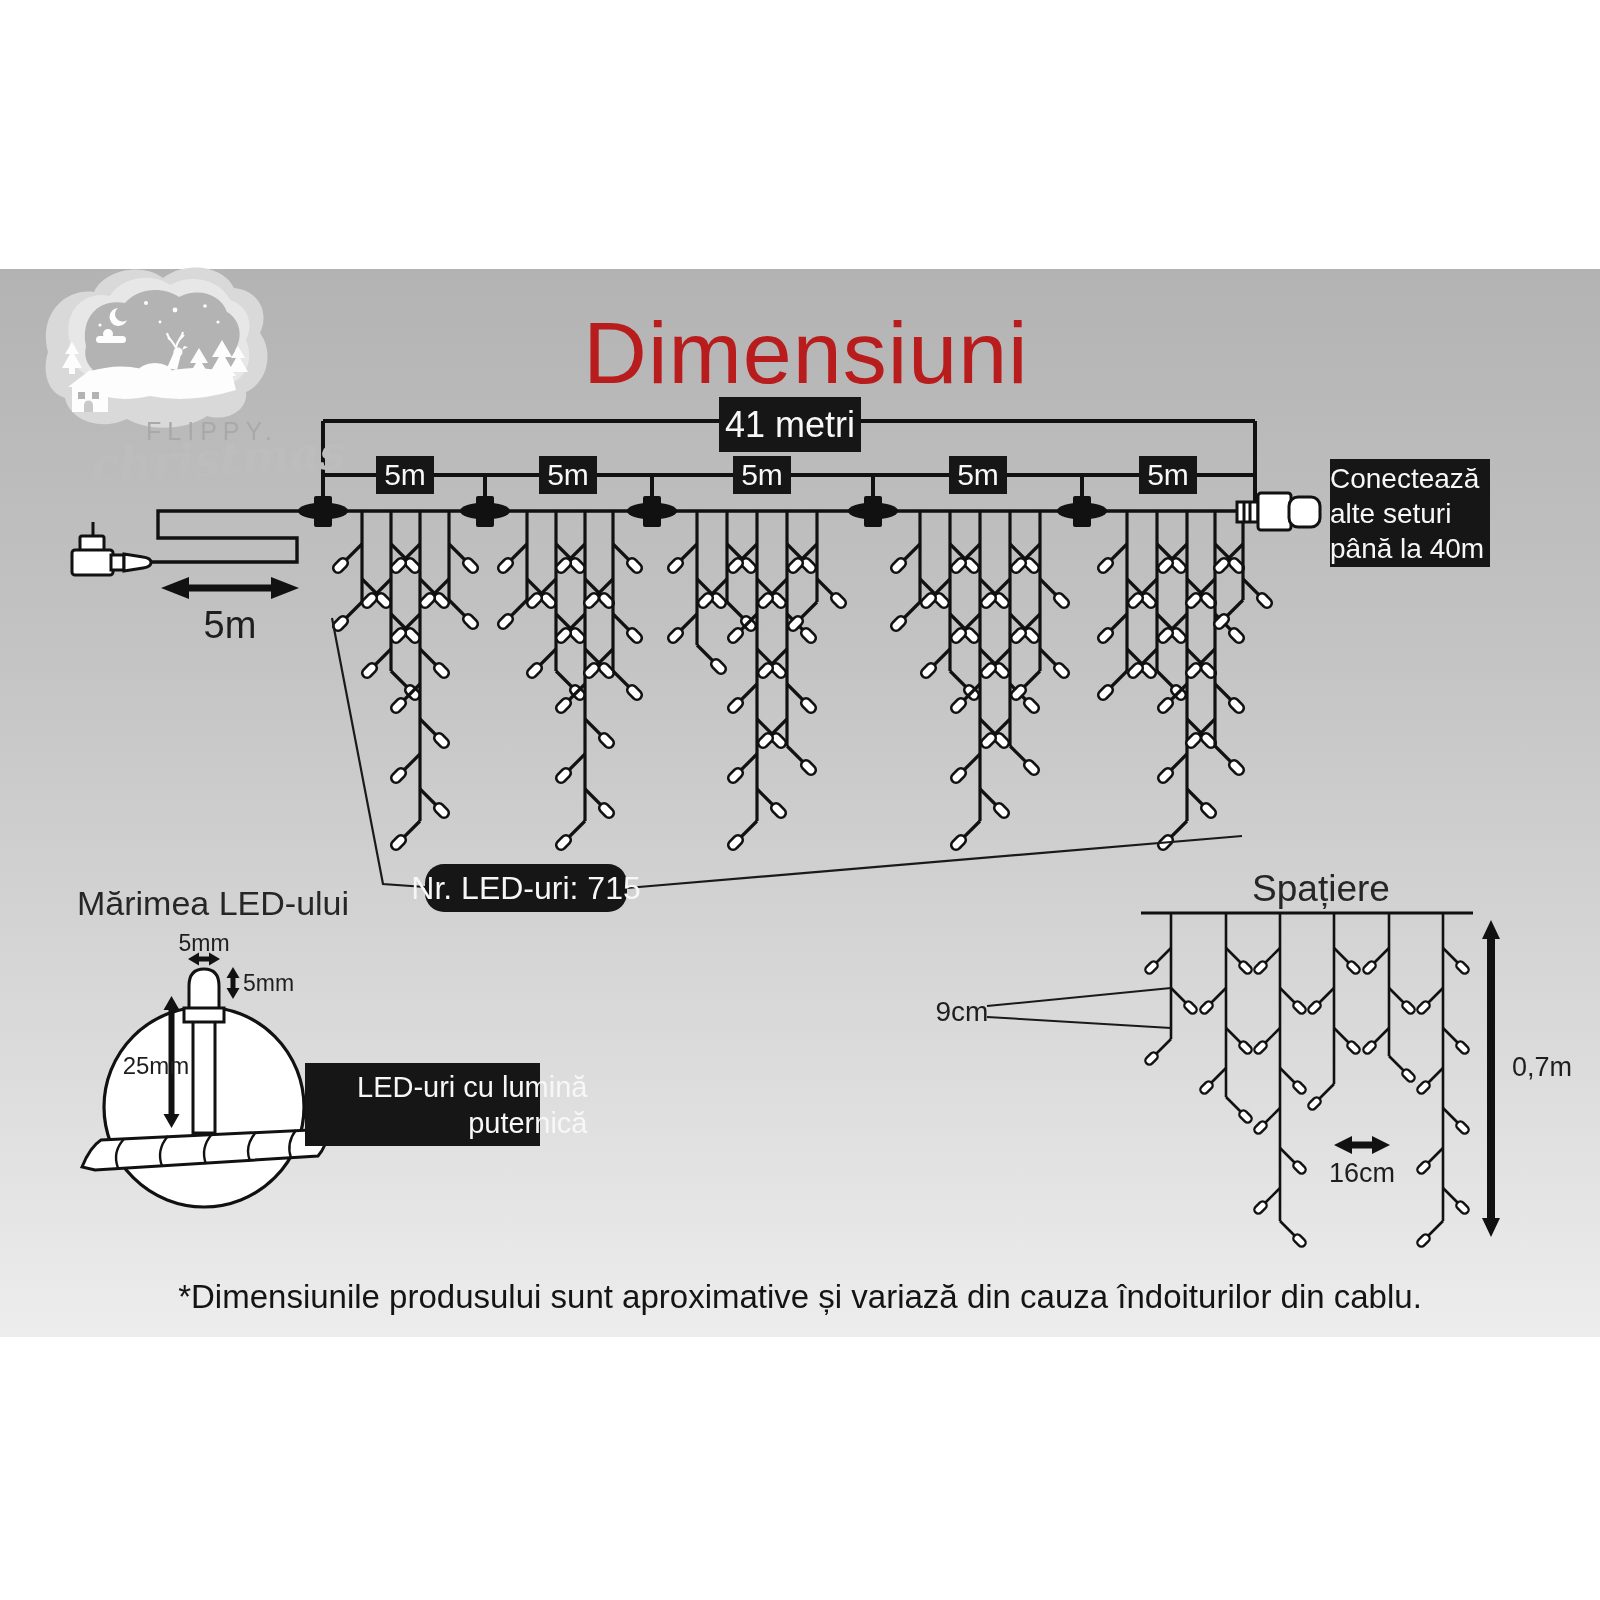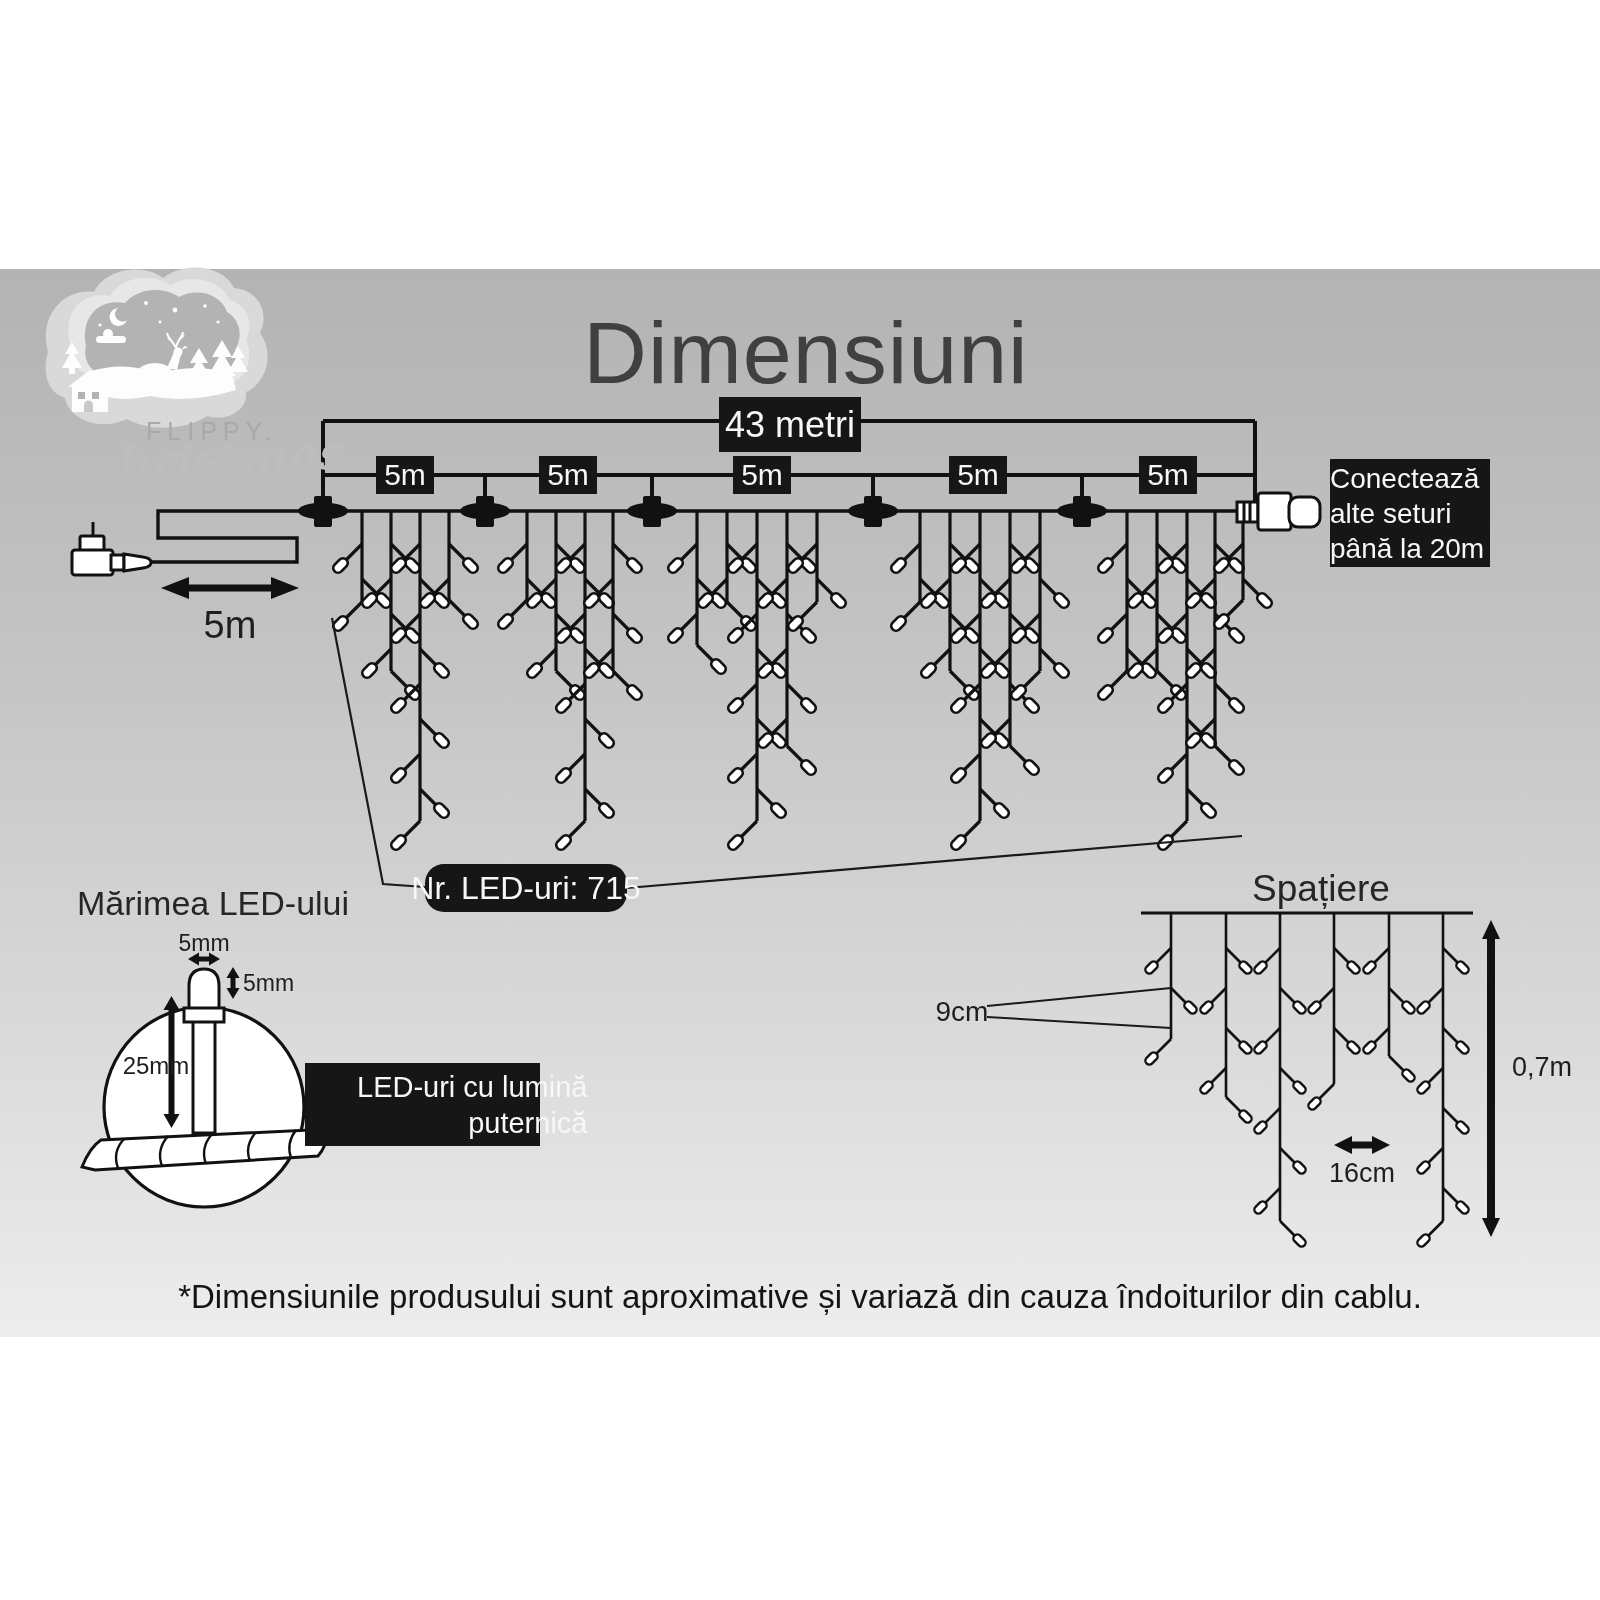--- a/index.html
+++ b/index.html
@@ -4,21 +4,21 @@
 <style>
   html,body{margin:0;padding:0;}
   body{width:1600px;height:1600px;position:relative;overflow:hidden;
        font-family:"Liberation Sans", sans-serif;background:#ffffff;}
   .stage{position:absolute;left:0;top:0;width:1600px;height:1600px;}
   .bg{position:absolute;left:0;top:269px;width:1600px;height:1068px;
       background:linear-gradient(180deg,#b3b3b3 0%,#c3c3c3 35%,#dcdcdc 75%,#ededed 100%);}
   svg.diagram{position:absolute;left:0;top:0;z-index:2;}
   .abs{position:absolute;z-index:3;}
   .cx{transform:translateX(-50%);}
-  .title{font-size:88px;color:#404040;letter-spacing:1px;white-space:nowrap;}
+  .title{font-size:88px;color:#b91c1c;letter-spacing:1px;white-space:nowrap;}
   .box{position:absolute;z-index:3;background:#161616;color:#f7f7f7;
        display:flex;align-items:center;justify-content:center;white-space:nowrap;}
   .box.left{justify-content:flex-start;}
   .lbl{color:#1e1e1e;white-space:nowrap;}
   .heading{color:#262626;white-space:nowrap;}
   .logo-brand{font-size:25px;letter-spacing:6px;color:#a9a9a9;white-space:nowrap;}
   .logo-script{font-family:"DejaVu Serif", serif;font-style:italic;font-weight:bold;
        font-size:46px;color:#bdbdbd;white-space:nowrap;transform:translateX(-50%) rotate(-3deg);}
   .footnote{font-size:33px;color:#141414;white-space:nowrap;}
 </style>
@@ -593,33 +593,33 @@
         <path d="M84,412 v-7 a4.5,4.5 0 0 1 9,0 v7 Z" fill="#c9c9c9"></path>
       </g>
     </g>
   </svg>
 
   <div class="abs cx title" style="left:806px;top:302px;">Dimensiuni</div>
 
   <div class="abs cx logo-brand" style="left:212px;top:417px;">FLIPPY.</div>
   <div class="abs logo-script" style="left:218px;top:432px;">christmas</div>
 
-  <div class="box" style="left:719px;top:397px;width:142px;height:55px;font-size:36px;">43 metri</div>
+  <div class="box" style="left:719px;top:397px;width:142px;height:55px;font-size:36px;">41 metri</div>
 
   <div class="box" style="left:376px;top:456px;width:58px;height:38px;font-size:30px;">5m</div>
   <div class="box" style="left:539px;top:456px;width:58px;height:38px;font-size:30px;">5m</div>
   <div class="box" style="left:733px;top:456px;width:58px;height:38px;font-size:30px;">5m</div>
   <div class="box" style="left:949px;top:456px;width:58px;height:38px;font-size:30px;">5m</div>
   <div class="box" style="left:1139px;top:456px;width:58px;height:38px;font-size:30px;">5m</div>
 
   <div class="box left" style="left:1330px;top:459px;width:160px;height:108px;font-size:28px;">
     <div style="line-height:35px;">
       <span style="display:block;">Conectează</span>
       <span style="display:block;">alte seturi</span>
-      <span style="display:block;">până la 20m</span>
+      <span style="display:block;">până la 40m</span>
     </div>
   </div>
 
   <div class="abs cx lbl" style="left:230px;top:604px;font-size:38px;">5m</div>
 
   <div class="box" style="left:425px;top:864px;width:202px;height:48px;font-size:32px;border-radius:19px;">Nr. LED-uri: 715</div>
 
   <div class="abs heading" style="left:77px;top:884px;font-size:34px;">Mărimea LED-ului</div>
 
   <div class="abs cx lbl" style="left:204px;top:930px;font-size:23px;">5mm</div>

